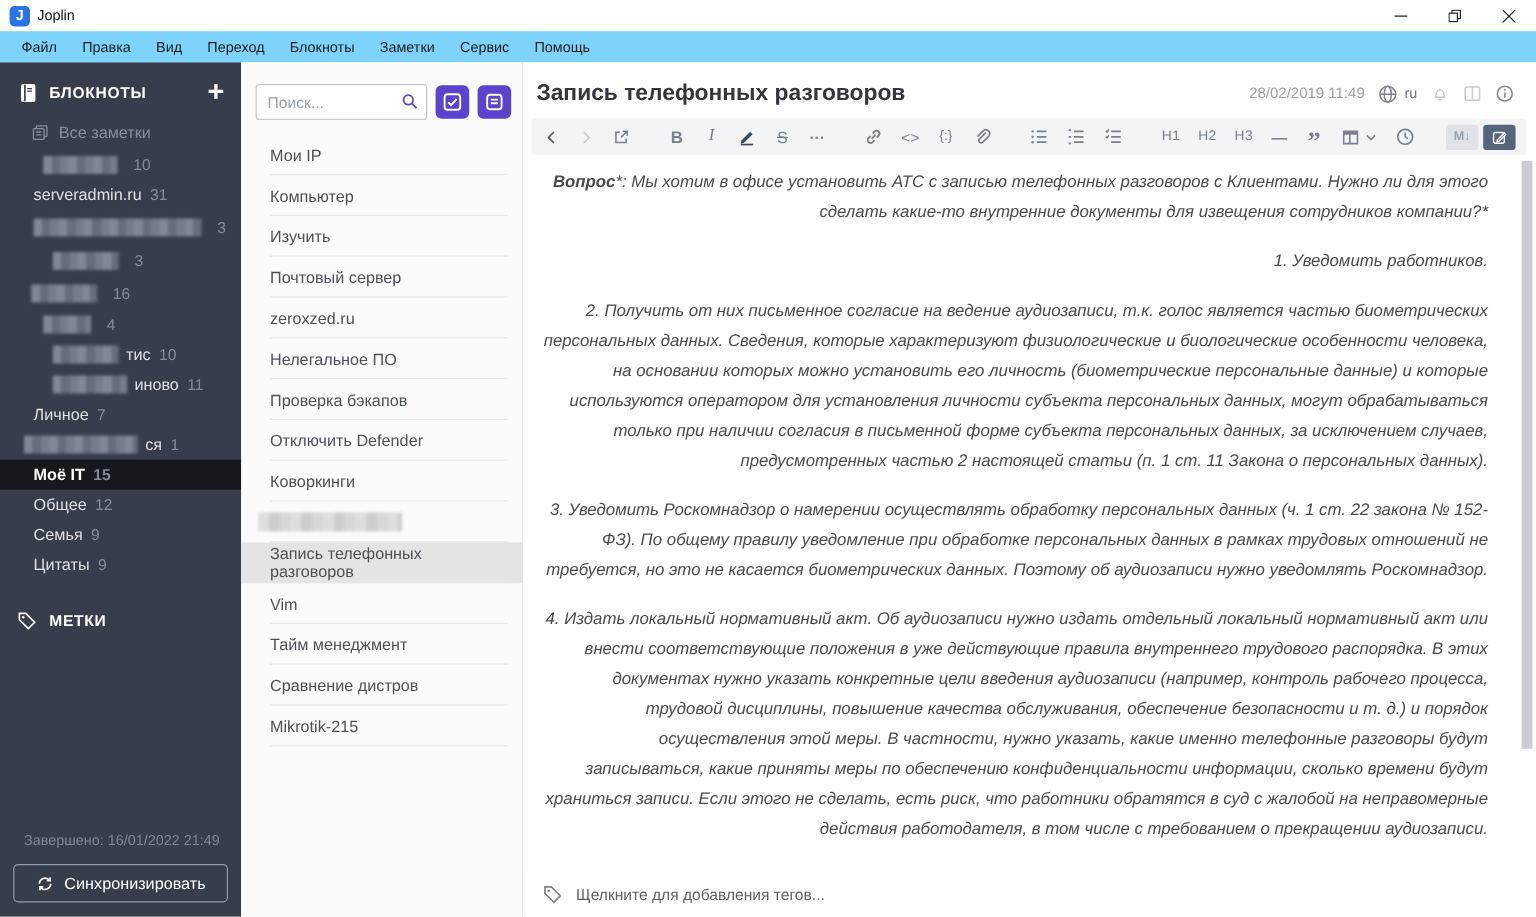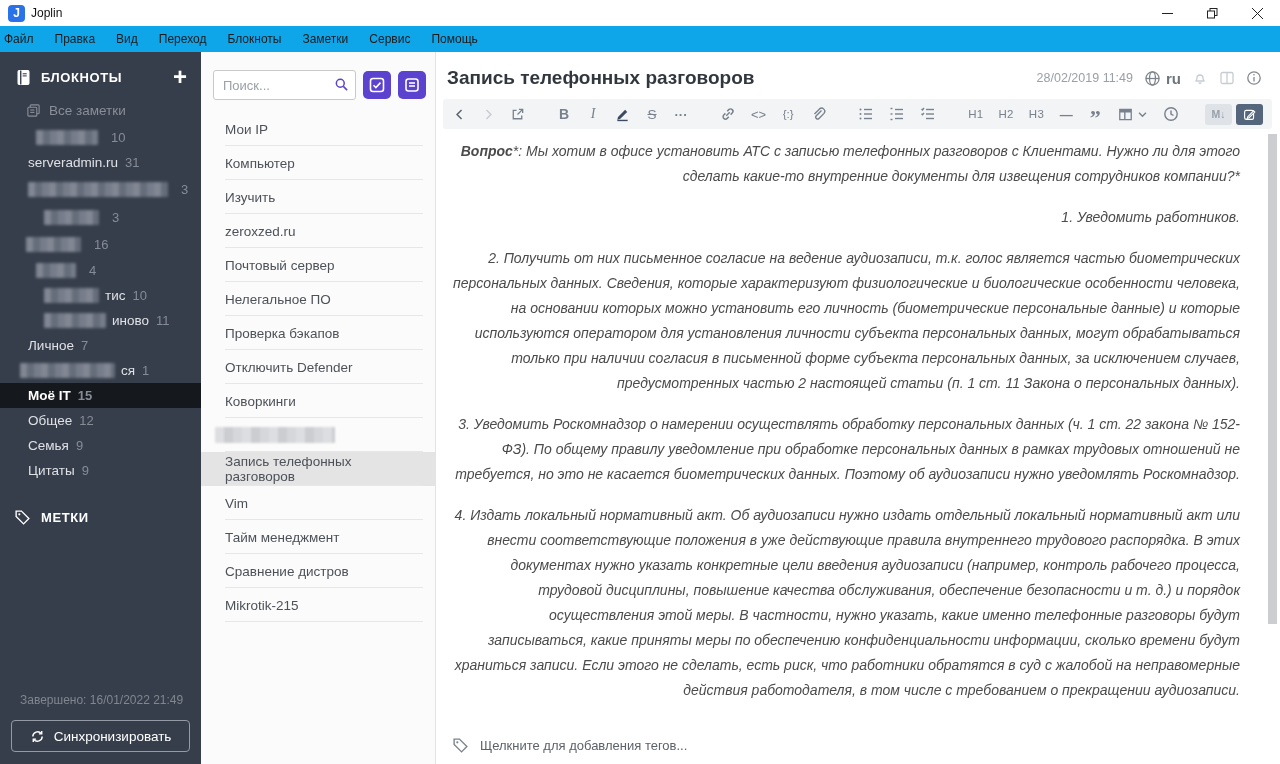--- a/index.html
+++ b/index.html
@@ -9,21 +9,21 @@
   
   .titlebar { height:26px; display:flex; align-items:center; background:#fff; }
   .app-logo { width:17px; height:17px; margin:0 6px 0 8px; background:#2a72e8; border-radius:4px;
     color:#fff; font-weight:bold; font-size:12px; display:flex; align-items:center; justify-content:center; }
   .titlebar-title { font-size:12px; color:#111; }
   .win-controls { margin-left:auto; display:flex; height:100%; }
   .win-btn { width:45px; height:100%; display:flex; align-items:center; justify-content:center; color:#222; }
   .win-btn svg { width:11px; height:11px; }
 
   
-  .menubar { height:26px; display:flex; align-items:center; gap:21px; padding-left:4px; background:#0ea5e9; }
+  .menubar { height:26px; display:flex; align-items:center; gap:21px; padding-left:18px; background:#7dd3fc; }
   .menu-item { font-size:12px; color:#1b1b1b; }
 
   
   .app { display:flex; height:712px; }
 
   
   .sidebar { width:201px; background:#363d4b; color:#dcdee2; display:flex; flex-direction:column; flex-shrink:0; }
   .nb-header { display:flex; align-items:center; padding:16px 14px 12px 15px; }
   .nb-header .hdr-label { font-size:13px; font-weight:bold; color:#fff; letter-spacing:.6px; margin-left:9px; }
   .nb-header .plus { margin-left:auto; color:#fff; font-size:24px; font-weight:bold; line-height:18px; }
@@ -59,21 +59,21 @@
   .nl-row.selected { background:#e4e4e4; }
   .nl-row .blur-light { height:16px; width:120px; border-radius:1px; filter:blur(1.2px); display:inline-block;
     background:repeating-linear-gradient(90deg,#dddee1 0 9px,#cccdd1 9px 18px,#d6d7da 18px 27px); }
 
   
   .editor { flex:1; display:flex; flex-direction:column; background:#fff; min-width:0; }
   .ed-header { display:flex; align-items:center; padding:15px 18px 6px 11px; }
   .ed-title { font-size:19px; font-weight:bold; color:#32373f; flex:1; }
   .ed-meta { display:flex; align-items:center; gap:11px; color:#8f969e; }
   .ed-date { font-size:12.5px; color:#9aa0a8; }
-  .lang { font-size:15px; color:#6d747c; margin-left:-6px;font-weight:bold; }
+  .lang { font-size:12px; color:#6d747c; margin-left:-6px; }
   .icon { display:inline-flex; align-items:center; justify-content:center; }
   .dim { color:#c7ccd3; }
 
   .toolbar { height:30px; margin:4px 8px 0 7px; background:#f3f4f6; border-radius:3px; display:flex;
     align-items:center; padding:0 9px; gap:15px; color:#78818d; font-size:13px; }
   .tb { display:inline-flex; align-items:center; justify-content:center; min-width:14px; }
   .tb.bold { font-weight:bold; font-size:14px; }
   .tb.italic { font-style:italic; font-family:"Liberation Serif","DejaVu Serif",serif; font-size:14px; }
   .tb.strike { text-decoration:line-through; font-size:13.5px; }
   .tb.h { font-size:11.5px; letter-spacing:.3px; }
@@ -279,24 +279,24 @@
     <div class="nl-row">
         <span>Мои IP</span>
       </div>
     <div class="nl-row">
         <span>Компьютер</span>
       </div>
     <div class="nl-row">
         <span>Изучить</span>
       </div>
     <div class="nl-row">
+        <span>Почтовый сервер</span>
+      </div>
+    <div class="nl-row">
         <span>zeroxzed.ru</span>
-      </div>
-    <div class="nl-row">
-        <span>Почтовый сервер</span>
       </div>
     <div class="nl-row">
         <span>Нелегальное ПО</span>
       </div>
     <div class="nl-row">
         <span>Проверка бэкапов</span>
       </div>
     <div class="nl-row">
         <span>Отключить Defender</span>
       </div>

